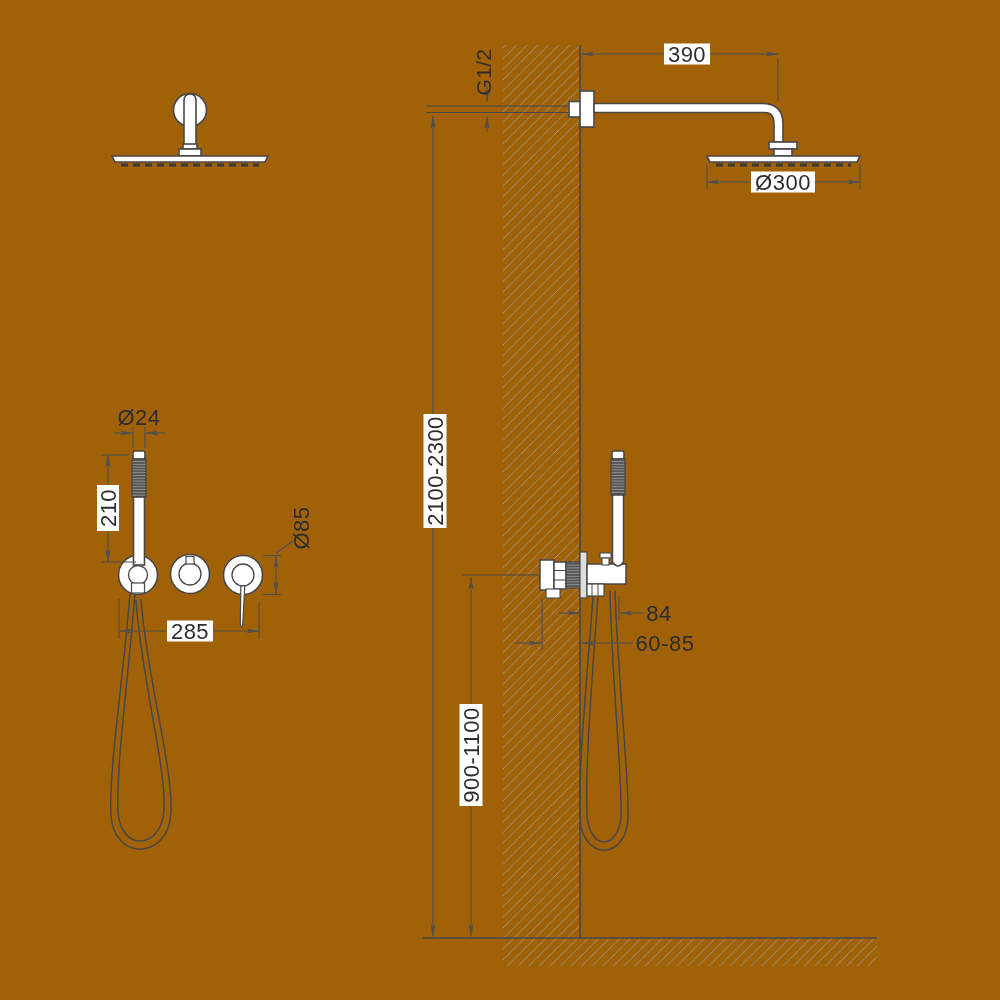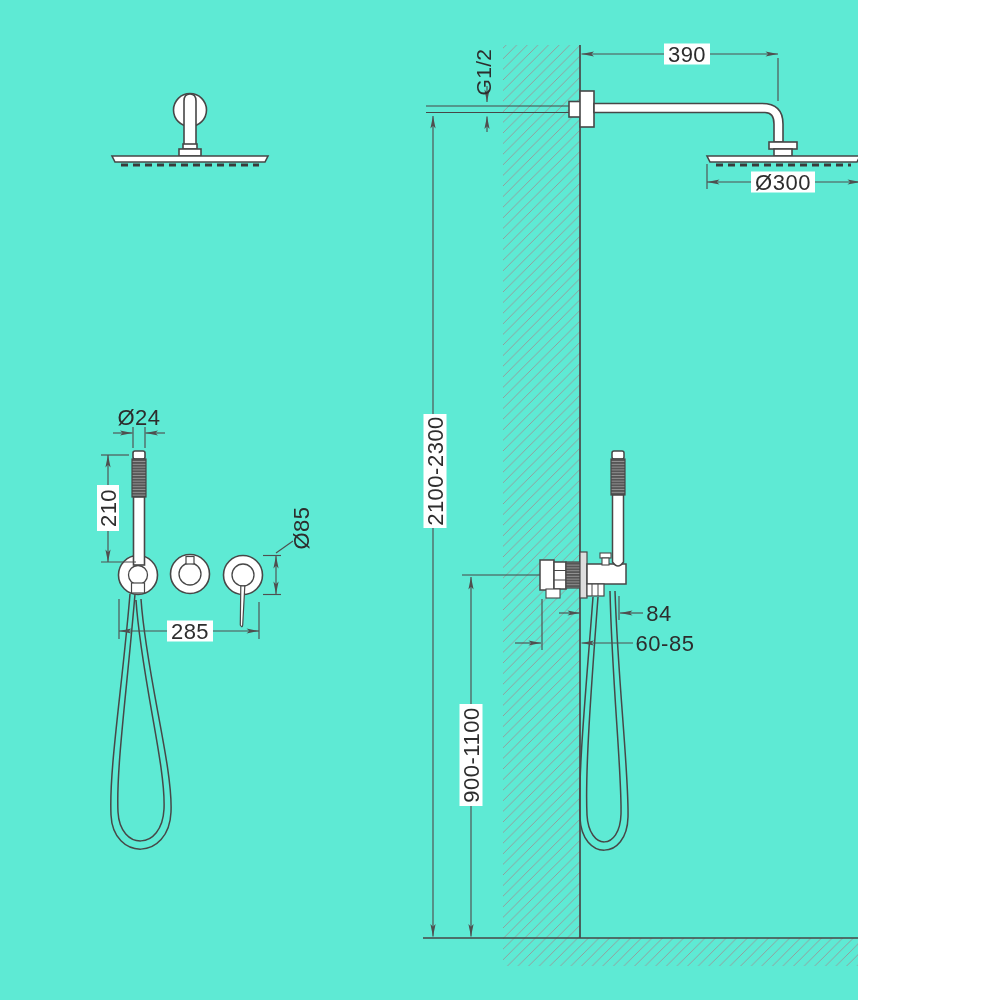--- a/index.html
+++ b/index.html
@@ -1,16 +1,16 @@
 <!DOCTYPE html>
 <html><head>
 <meta charset="utf-8">
 <style>
   html,body{margin:0;padding:0;background:#ffffff;}
-  .stage{width:858px;height:1000px;position:relative;background:#5eead4;overflow:hidden;}
+  .stage{width:1000px;height:1000px;position:relative;background:#a16207;overflow:hidden;}
   svg{display:block;}
   text{font-family:"Liberation Sans", sans-serif; fill:#2d2d2d;}
   .dimtxt{font-size:22px; letter-spacing:.5px;}
   .dimtxt-sm{font-size:21px; letter-spacing:.3px;}
 </style>
 </head>
 <body>
 
 <div class="stage">
 <svg width="1000" height="1000" viewBox="0 0 1000 1000">

